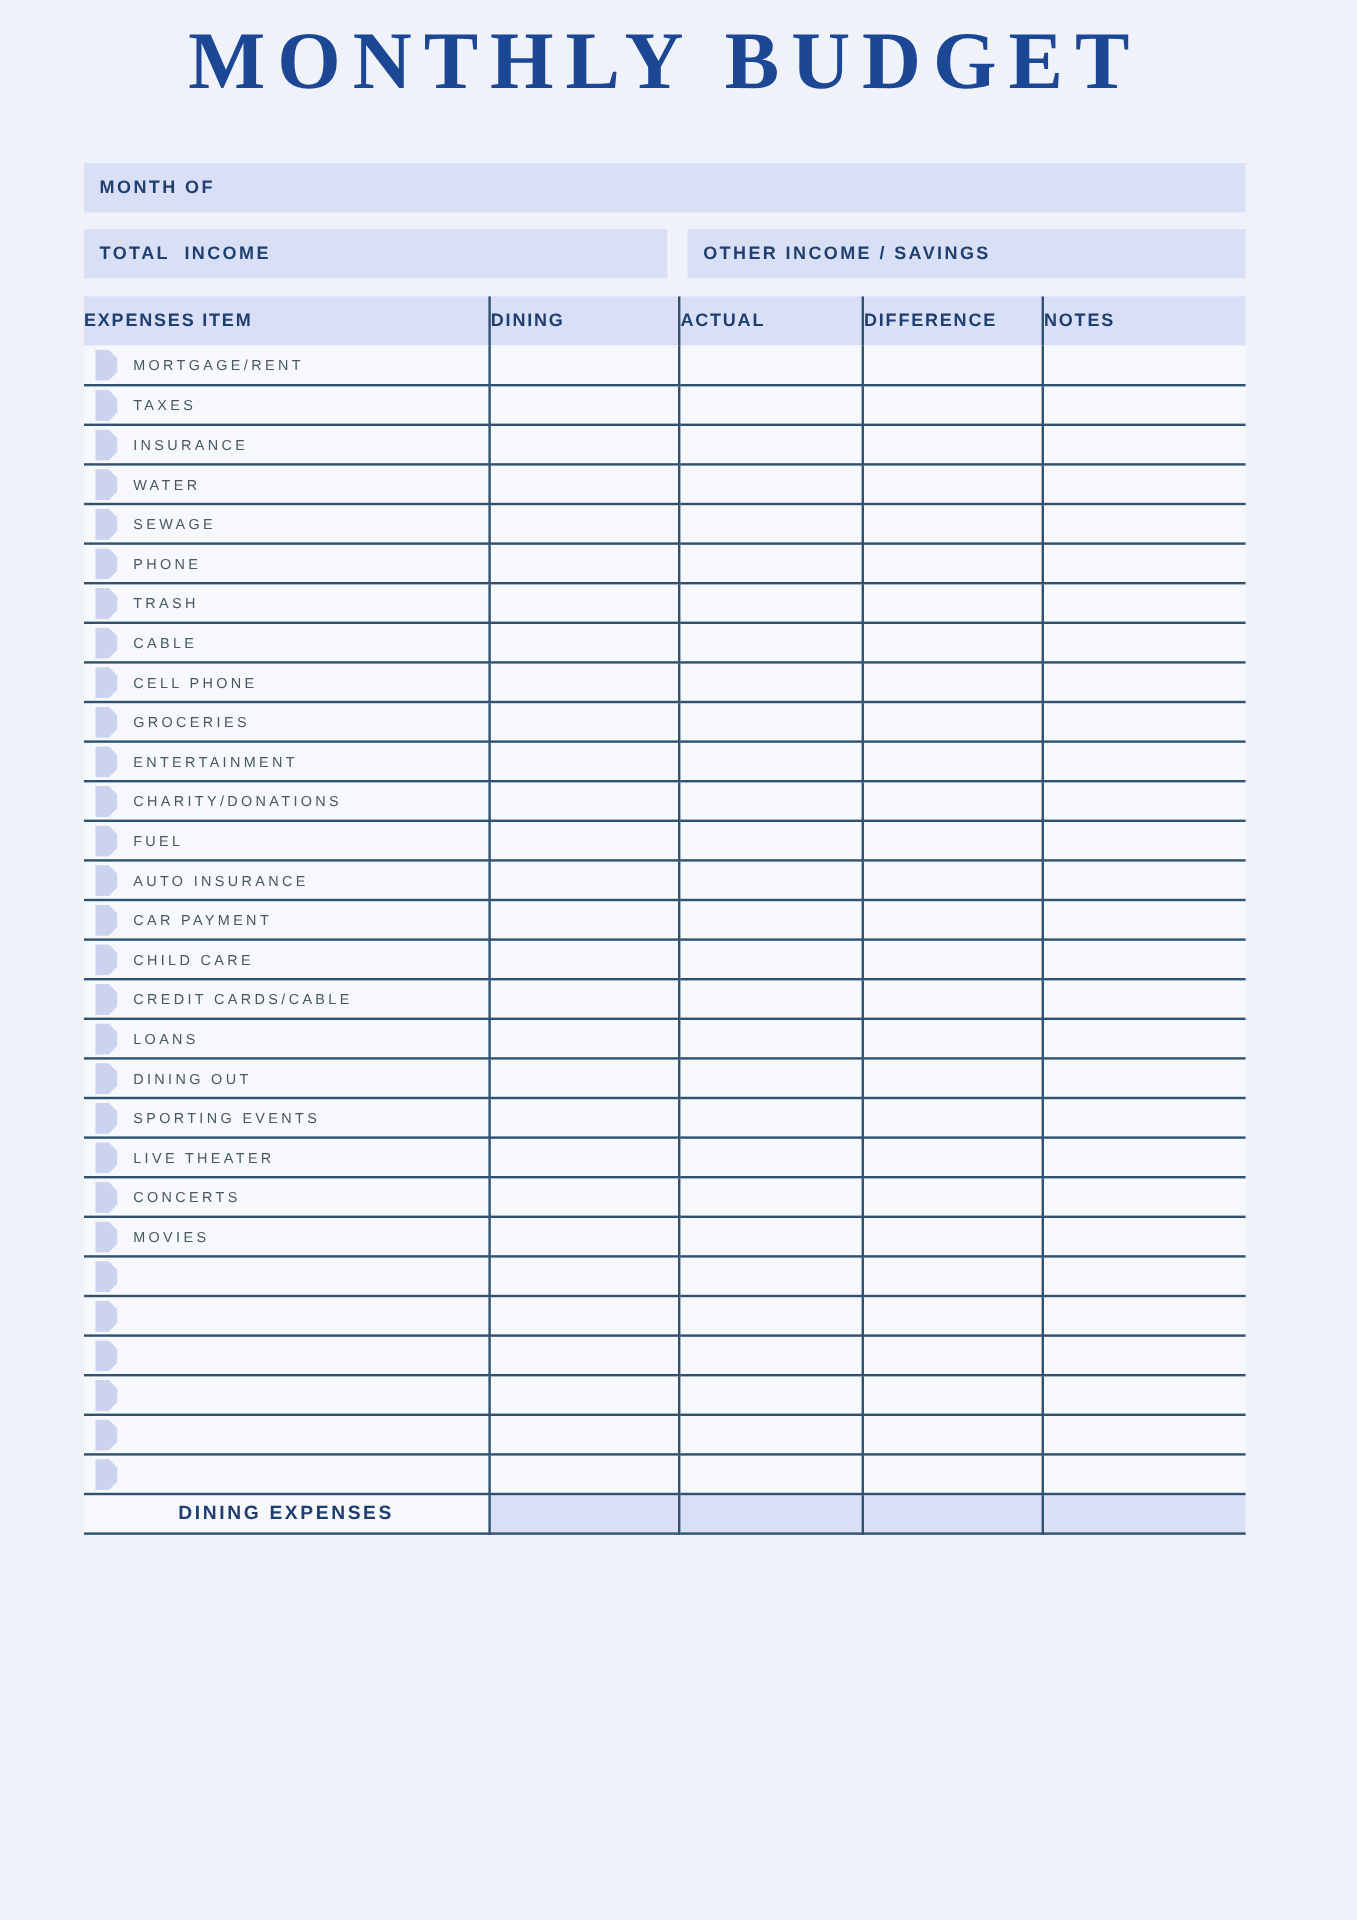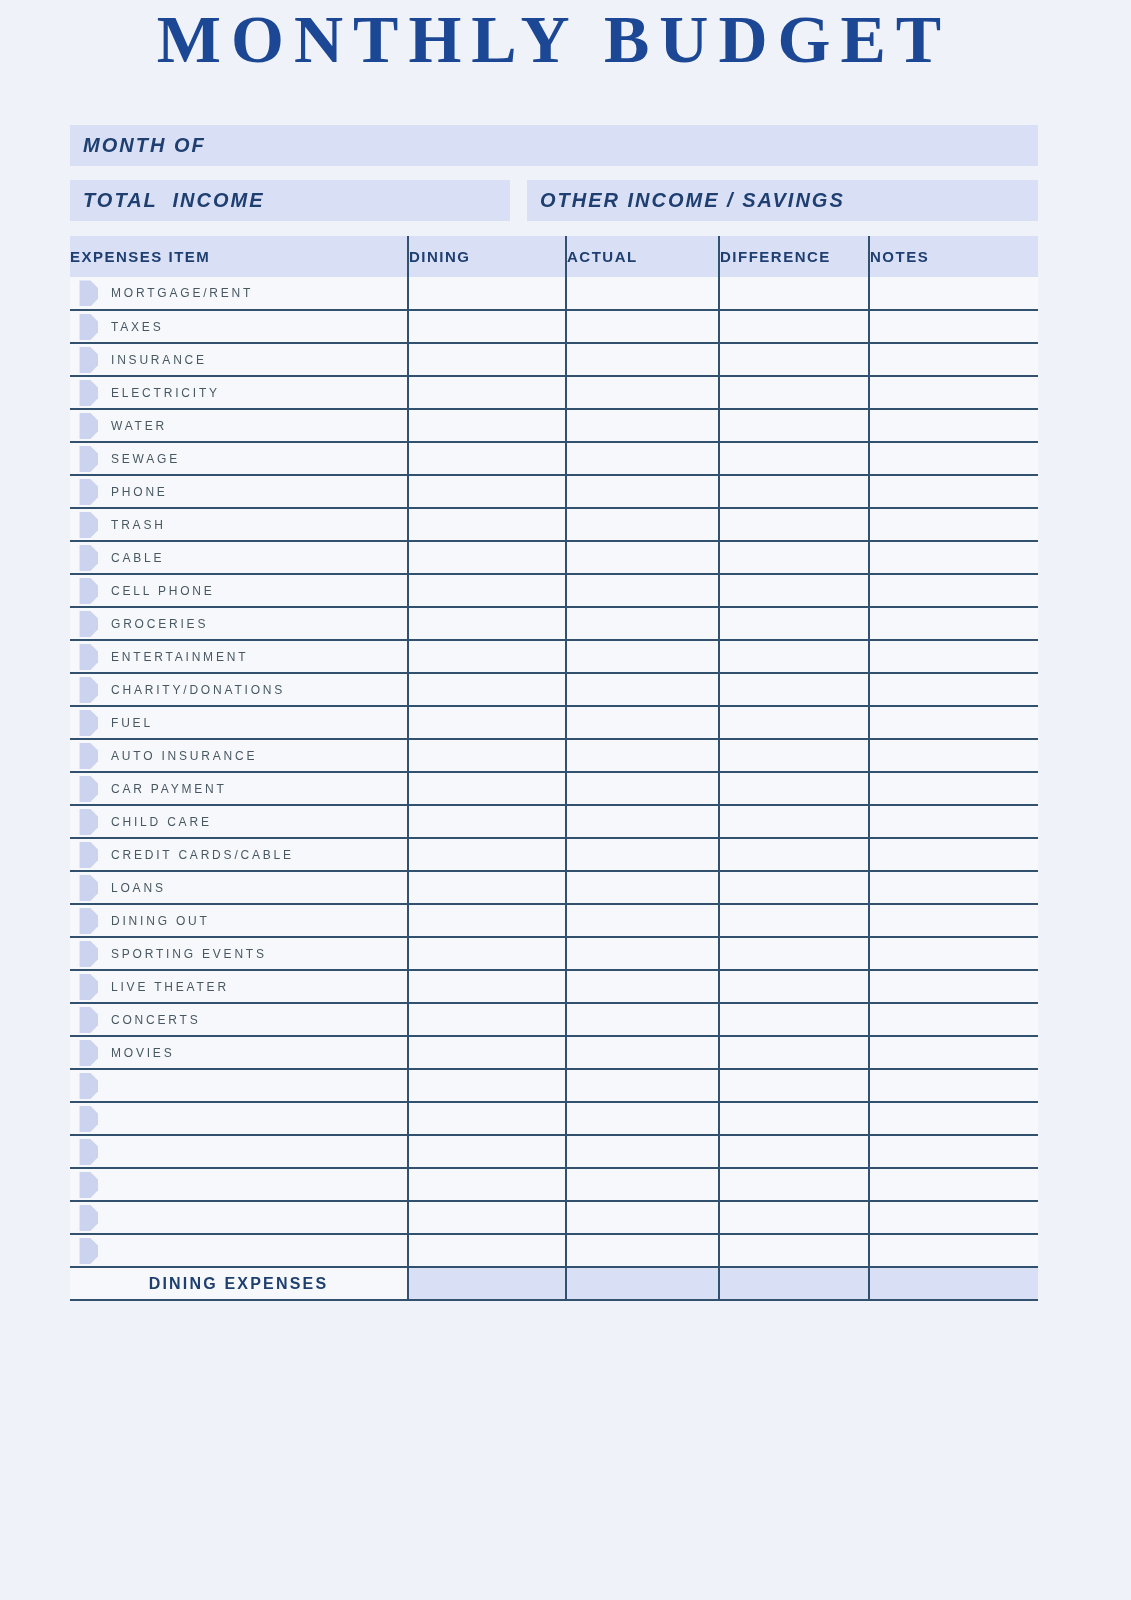--- a/index.html
+++ b/index.html
@@ -18,49 +18,48 @@
     width:1131px;height:1600px;
     background:var(--page-bg);
     font-family:"Liberation Sans", sans-serif;
     overflow:hidden;
     position:relative;
   }
   .content{
     position:absolute;left:70px;top:0;width:968px;
   }
   h1.title{
-    margin:4px;
+    margin:15px;
     text-align:center;
     font-family:"Liberation Serif", serif;
     font-weight:bold;
     font-size:68px;
     line-height:1.05;
     letter-spacing:10px;
     color:var(--title-blue);
     white-space:nowrap;
   }
   .bar{
     height:41px;
     background:var(--lavender);
     display:flex;align-items:center;
     padding-left:13px;
   }
   .bar .bar-label{
     font-weight:bold;
-    font-size:20px;
+    font-size:15px;
     letter-spacing:2px;
     color:var(--navy);
     white-space:pre;
-    font-style:italic;
   }
   .bar-month{margin-top:50px;}
   .income-row{
     display:flex;gap:17px;margin-top:14px;
   }
-  .bar-total-income{width:440px;}
+  .bar-total-income{width:486px;}
   .bar-other-income{flex:1;}
 
   table.budget{
     margin-top:15px;
     width:968px;
     border-collapse:collapse;
     table-layout:fixed;
   }
   table.budget th{
     height:41px;
@@ -185,32 +184,20 @@
         <span class="bullet"></span>
         <span class="item-label">INSURANCE</span>
       </div>
     </td>
     <td></td>
     <td></td>
     <td></td>
     <td></td>
   </tr>
 
-  <tr>
-    <td>
-      <div class="cell-inner">
-        <span class="bullet"></span>
-        <span class="item-label">ELECTRICITY</span>
-      </div>
-    </td>
-    <td></td>
-    <td></td>
-    <td></td>
-    <td></td>
-  </tr>
 
   <tr>
     <td>
       <div class="cell-inner">
         <span class="bullet"></span>
         <span class="item-label">WATER</span>
       </div>
     </td>
     <td></td>
     <td></td>

